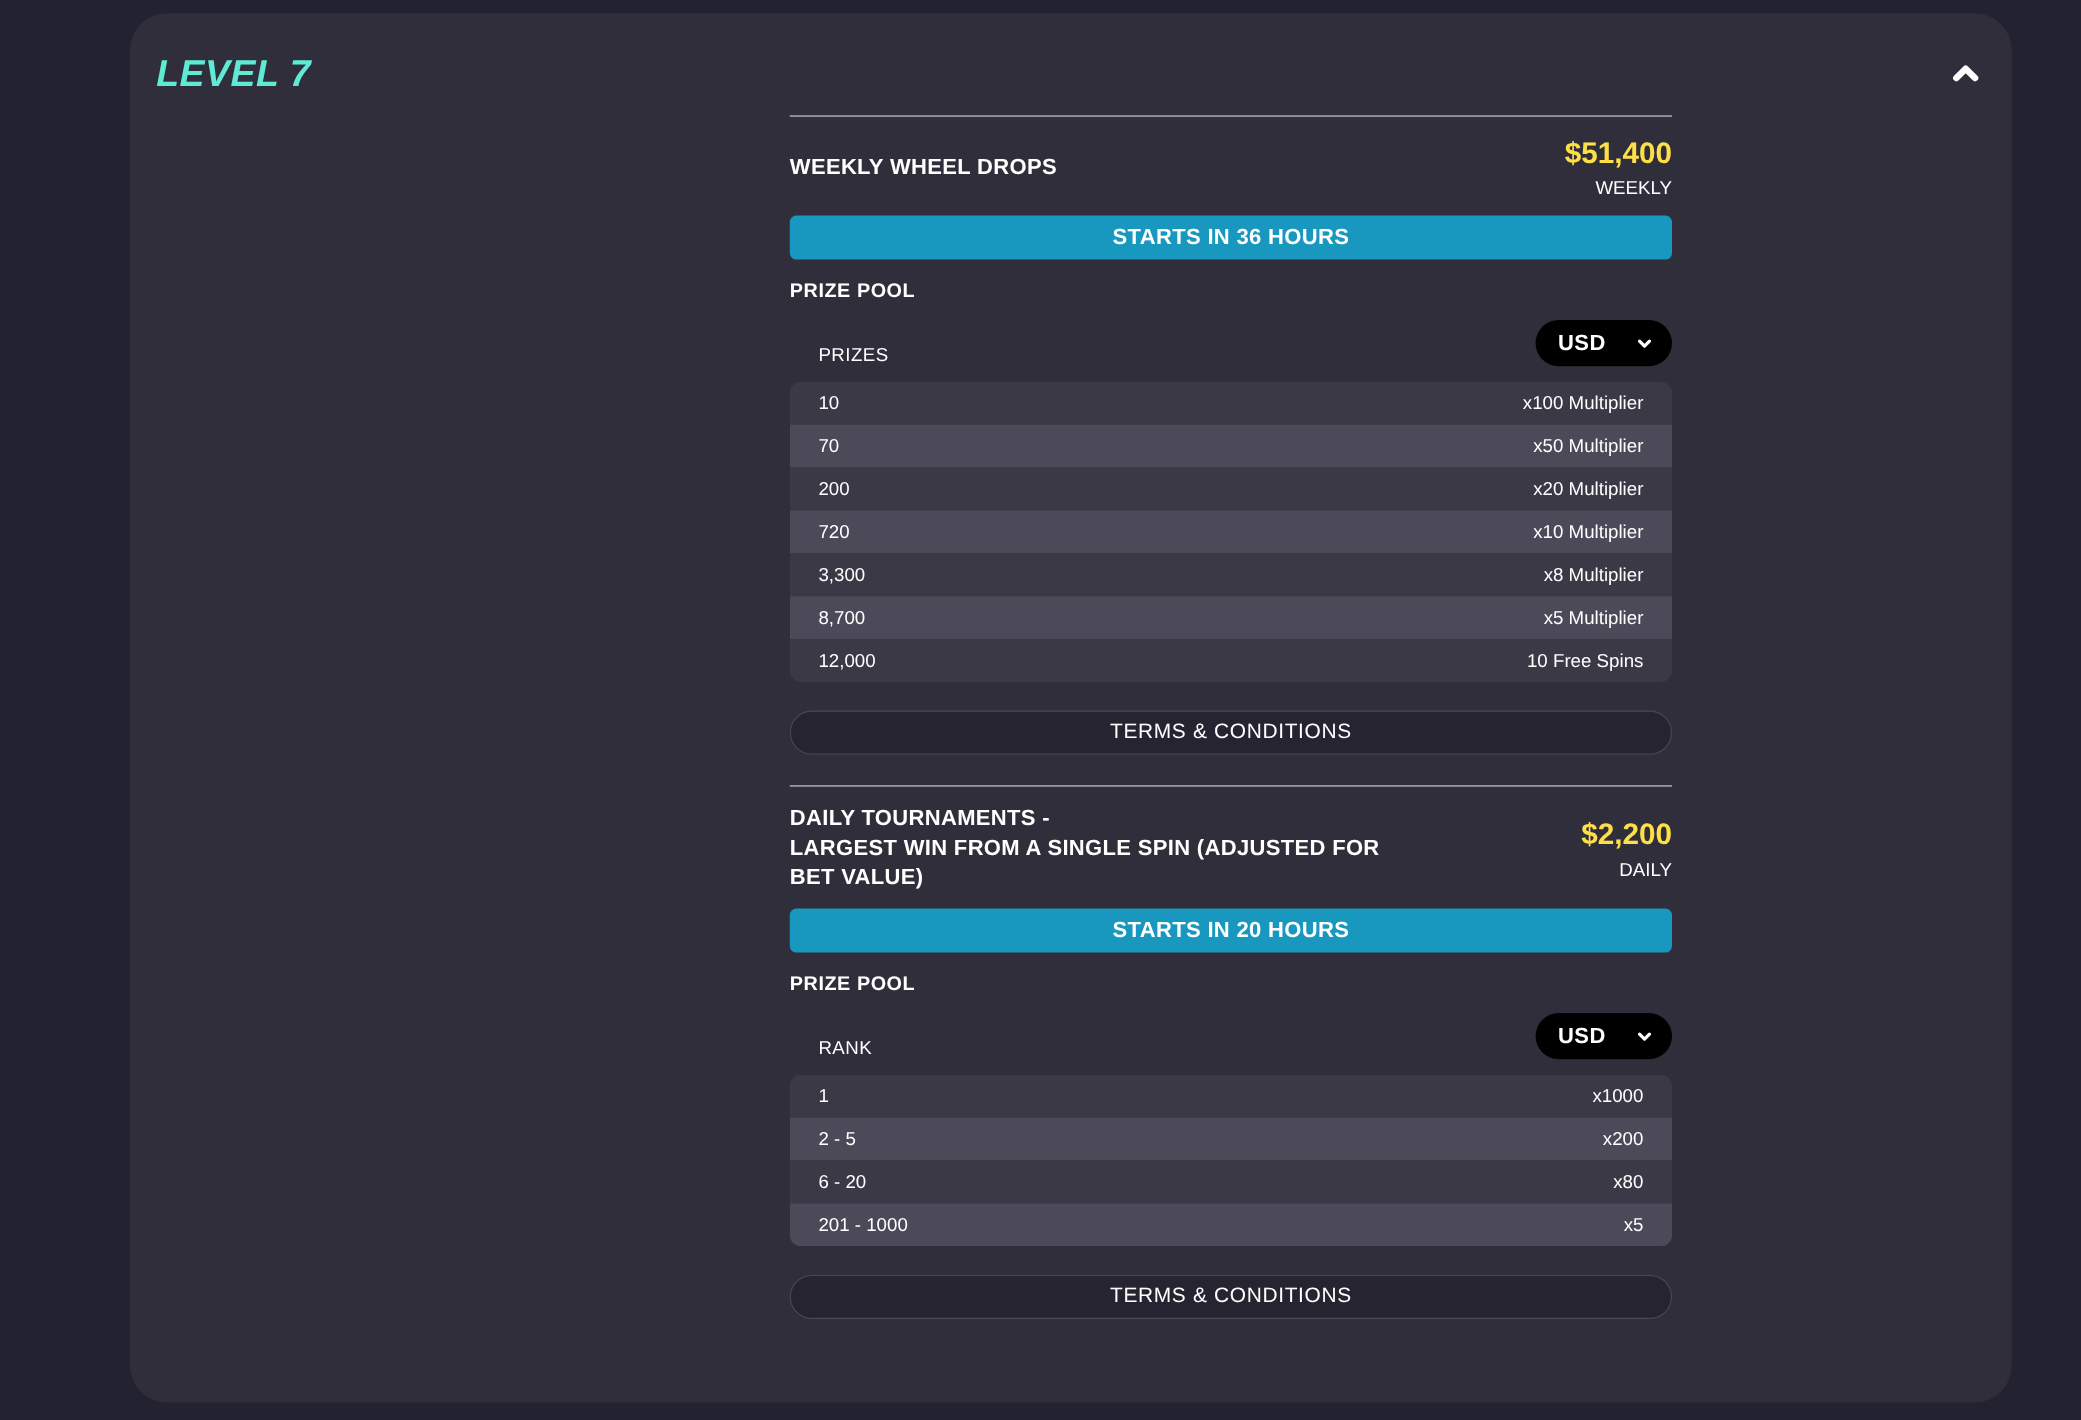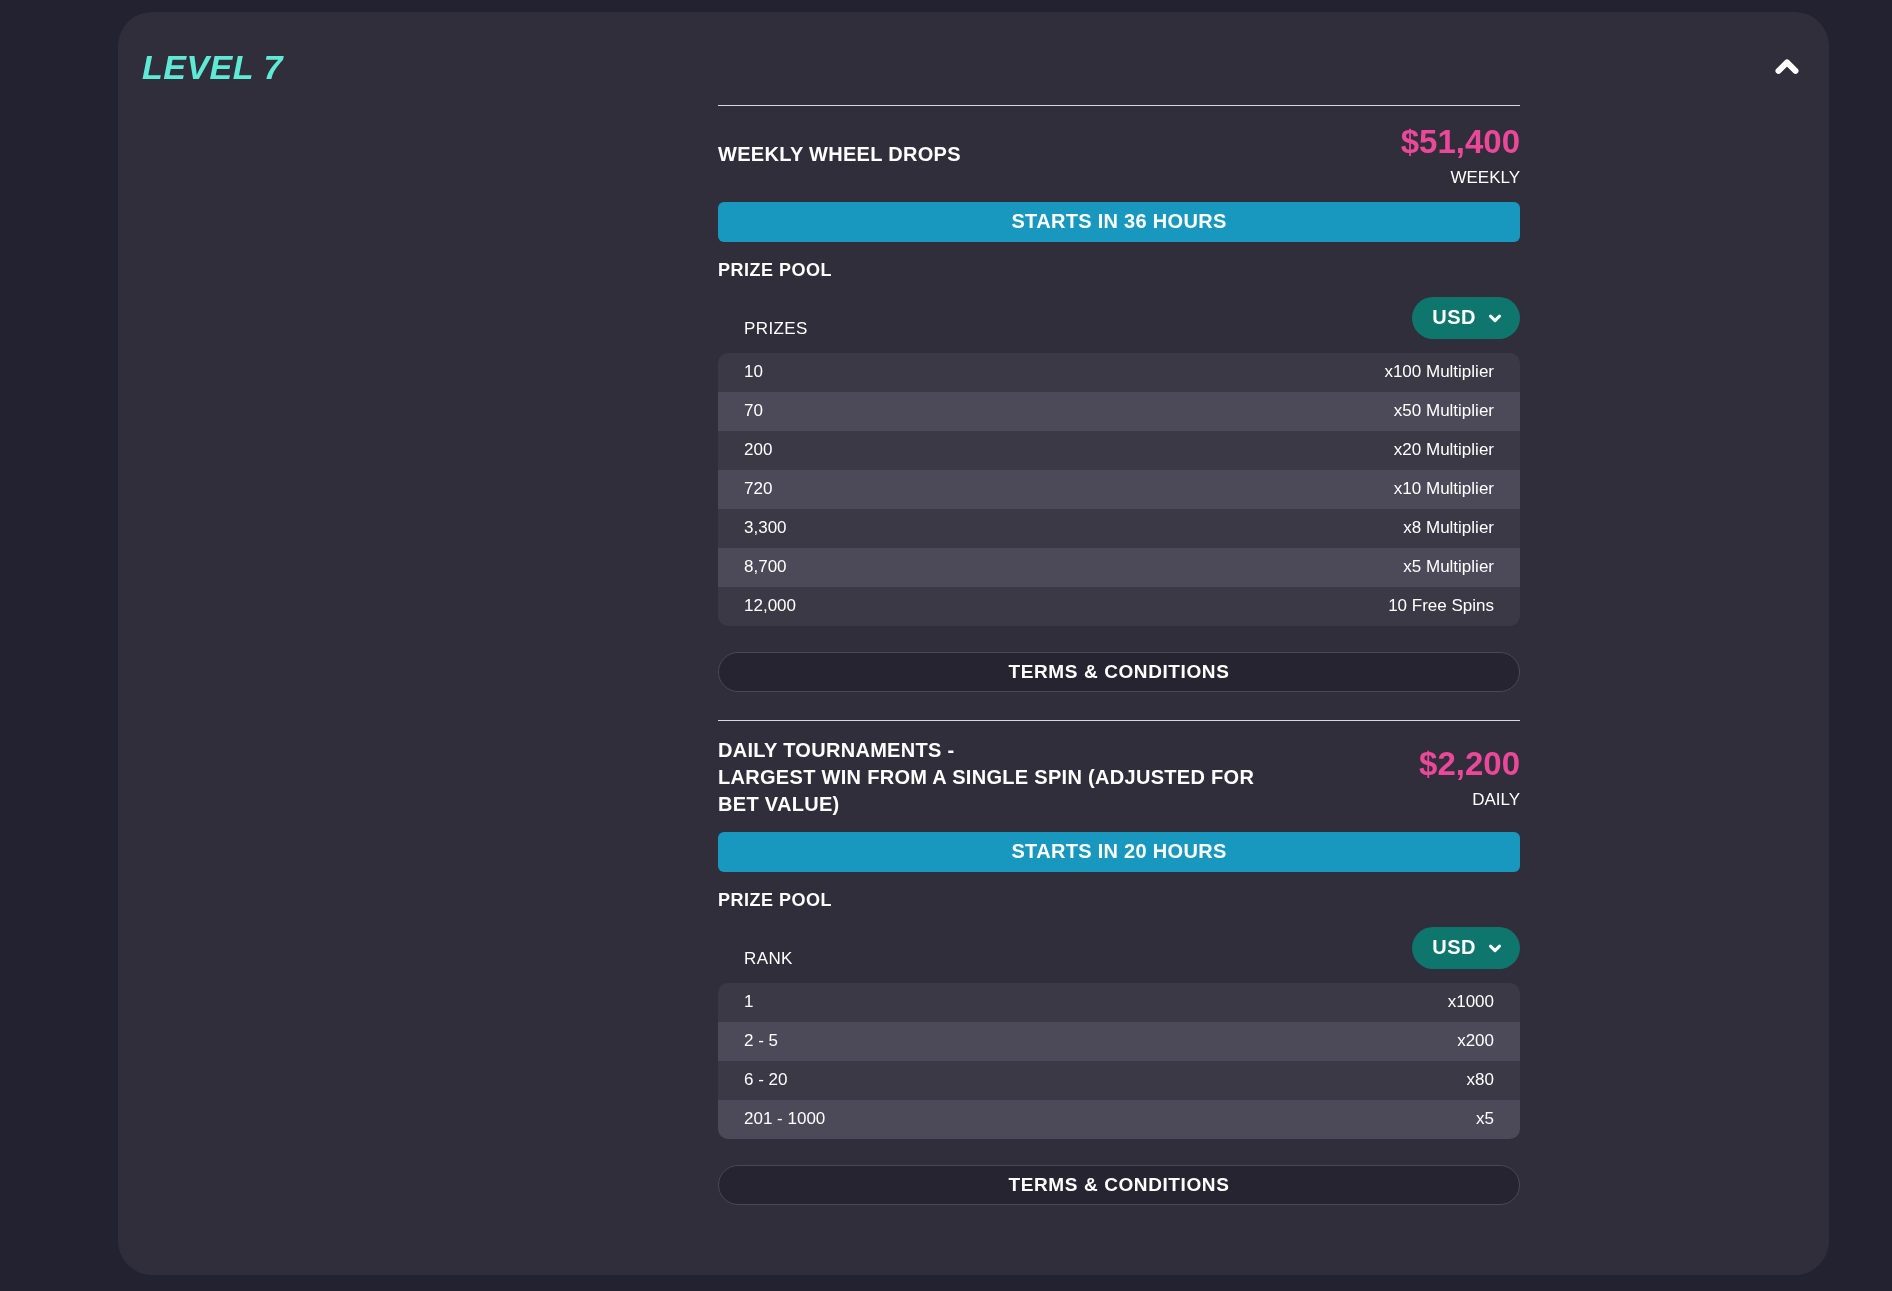--- a/index.html
+++ b/index.html
@@ -58,23 +58,23 @@
     font-weight:bold;
     letter-spacing:.3px;
     line-height:1.35;
     max-width:540px;
   }
   .sec-amount-stack {
     text-align:right;
     flex:0 0 auto;
   }
   .sec-amount {
-    font-size:33px;
-    font-weight:bold;
-    color:#ec4899;
+    font-size:27px;
+    font-weight:bold;
+    color:#fde047;
     line-height:1.2;
   }
   .sec-period {
     font-size:17px;
     color:#ffffff;
     margin-top:6px;
     line-height:1.2;
   }
   .countdown-btn {
     width:100%;
@@ -106,27 +106,27 @@
   }
   .col-label {
     font-size:17px;
     letter-spacing:.4px;
   }
   .currency-pill {
     height:42px;
     padding:0 16px 0 20px;
     border:none;
     border-radius:21px;
-    background:#0f766e;
+    background:#000000;
     color:#ffffff;
     font-family:"Liberation Sans", sans-serif;
     font-size:20px;
     font-weight:bold;
     letter-spacing:.5px;
-    display:flex; align-items:center; gap:10px;
+    display:flex; align-items:center; gap:26px;
     cursor:pointer;
   }
   .prize-table {
     border-radius:10px;
     overflow:hidden;
   }
   .prize-row {
     height:39px;
     display:flex;
     justify-content:space-between;
@@ -142,21 +142,20 @@
     height:40px;
     background:#262430;
     border:1px solid #4a4856;
     border-radius:20px;
     color:#ffffff;
     font-family:"Liberation Sans", sans-serif;
     font-size:19px;
     letter-spacing:.6px;
     display:flex; align-items:center; justify-content:center;
     cursor:pointer;
-    font-weight:bold;
   }
   .icon-svg { display:block; }
 </style>
 </head>
 <body>
 
 <div class="card">
 
   <div class="card-title">LEVEL 7</div>
 

